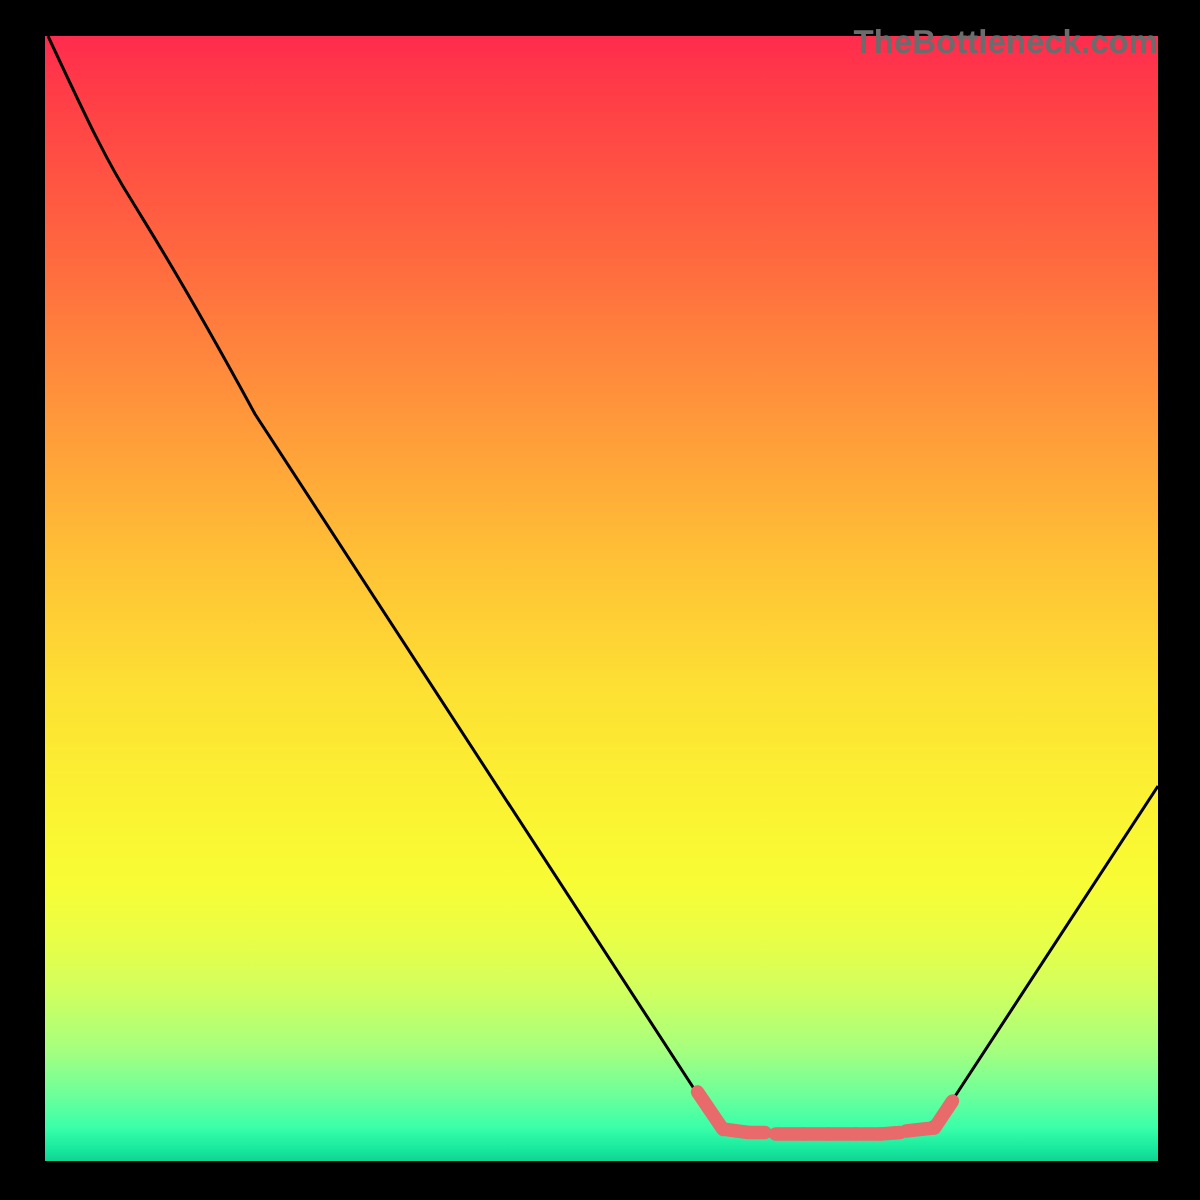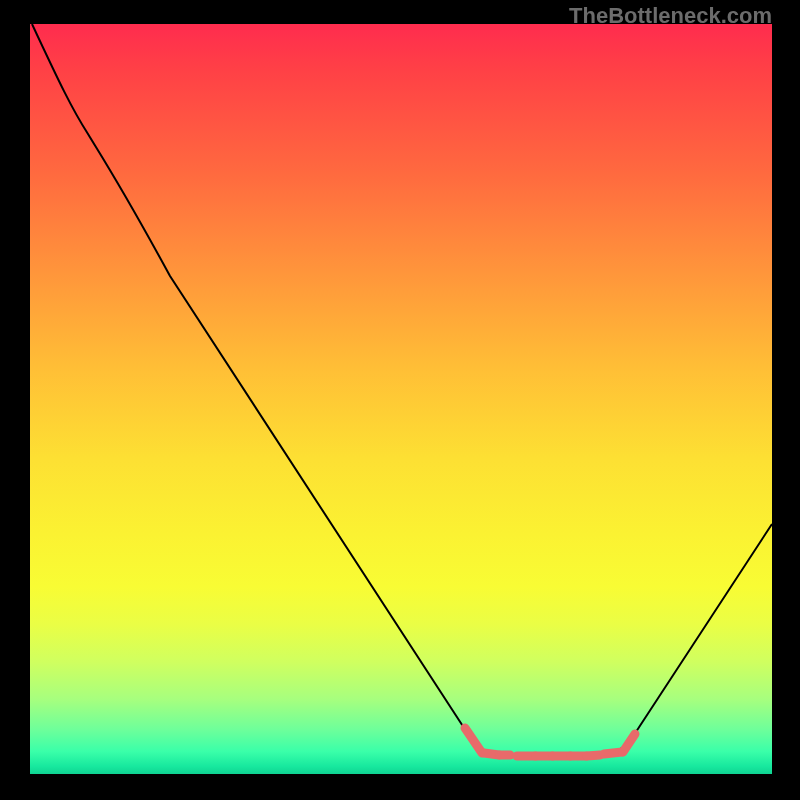--- a/index.html
+++ b/index.html
@@ -23,21 +23,21 @@
       #d0ff5f 85%,
       #a7ff7e 90%,
       #6fff9a 94%,
       #3affa9 97%,
       #17e89e 99%,
       #0fd492 100%
     );
   }
   .watermark {
     position: absolute;
-    top: 3px;
+    top: 15px;
     right: 28px;
     font-family: Arial, Helvetica, sans-serif;
     font-size: 22px;
     font-weight: bold;
     color: #6c6c6c;
     letter-spacing: 0px;
   }
   svg.curve {
     position: absolute;
     left: 0; top: 0;

